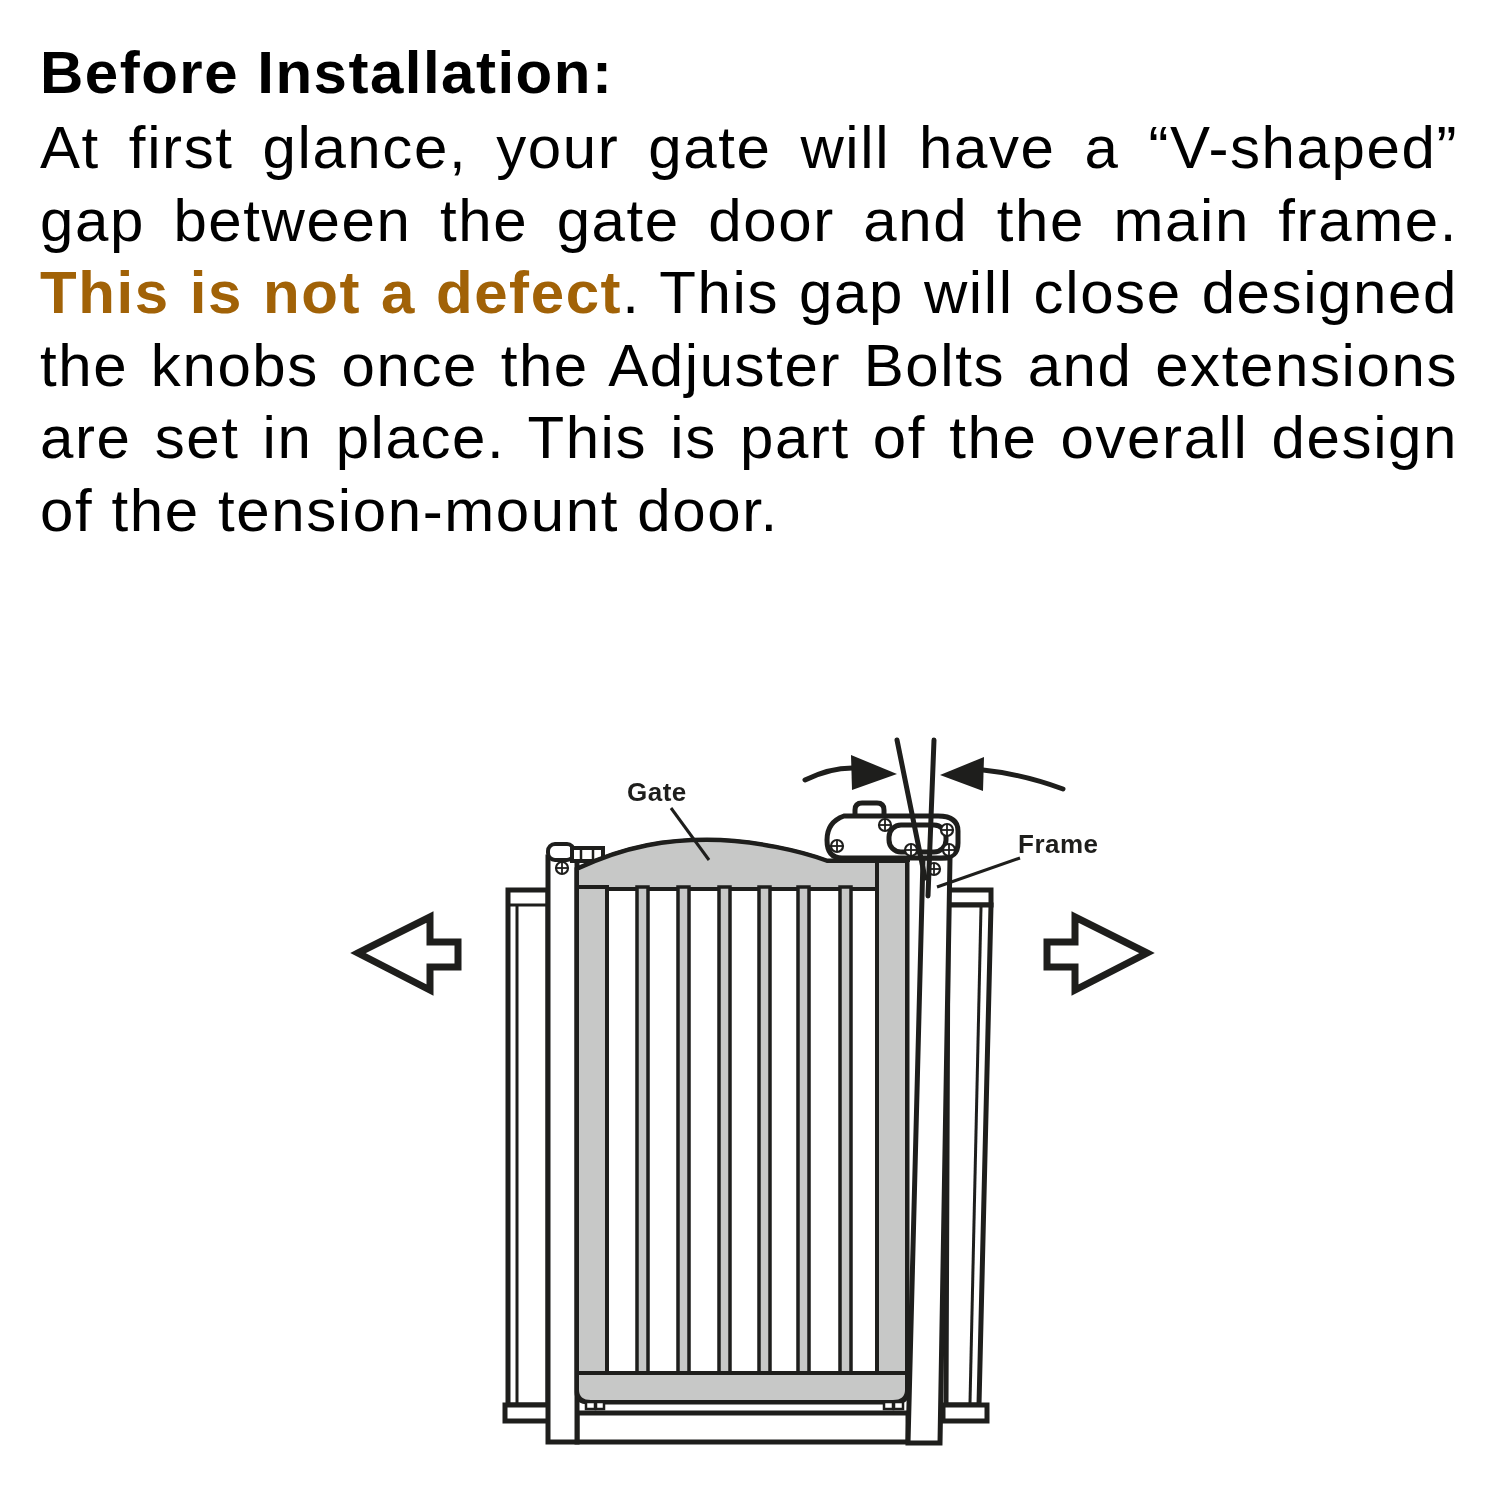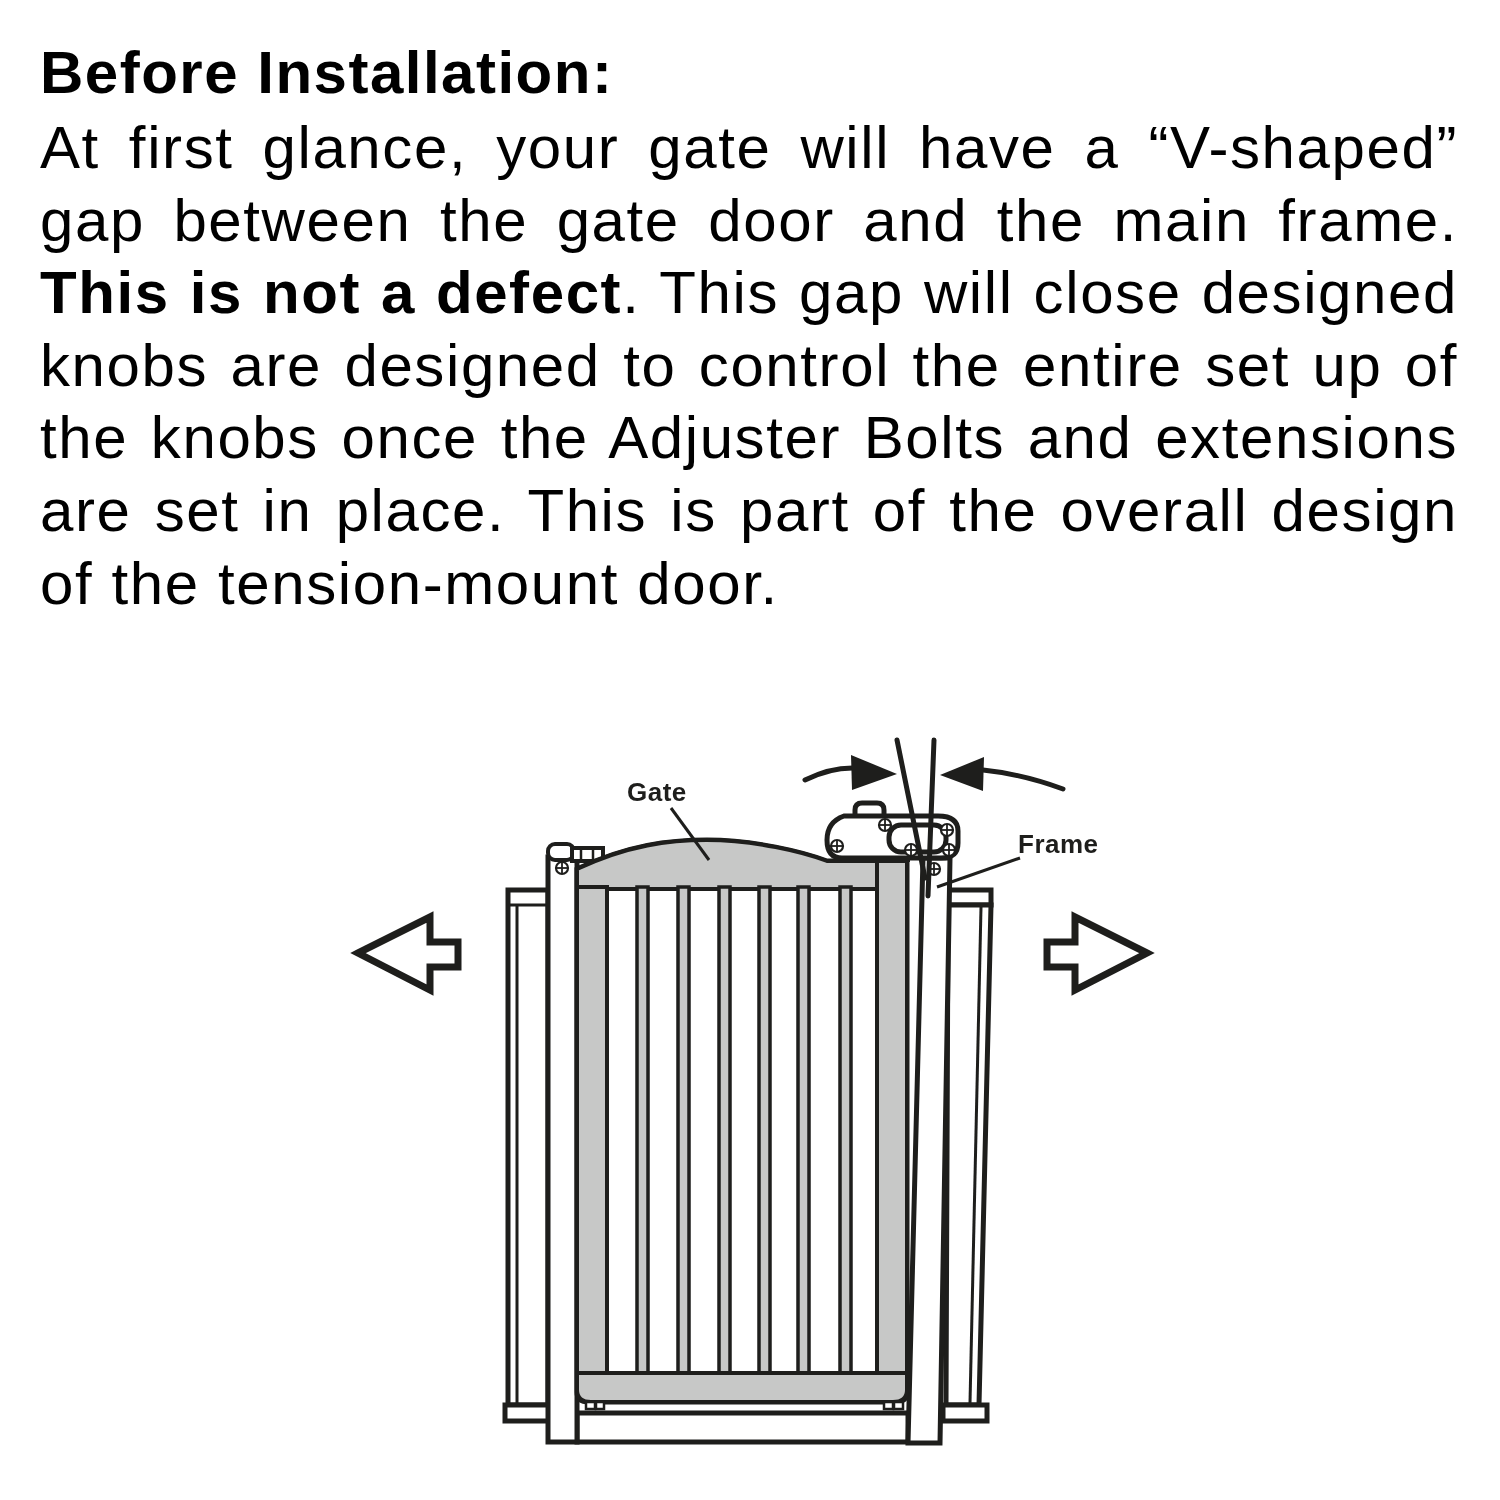--- a/index.html
+++ b/index.html
@@ -32,21 +32,21 @@
   .body-lines { margin-top: 4px; }
   .pline {
     font-size: 60px;
     line-height: 72.6px;
     letter-spacing: 1.6px;
     text-align: justify;
     text-align-last: justify;
     white-space: normal;
   }
   .pline.last { text-align-last: left; }
-  .red { color: #000000; font-weight: 700; }
+  .red { color: #a16207; font-weight: 700; }
   .diagram {
     position: absolute;
     left: 0; top: 0;
     width: 1500px; height: 1500px;
   }
   .diagram .outline { stroke: #1e1e1c; fill: #ffffff; }
   .diagram .grayfill { stroke: #1e1e1c; fill: #c7c8c7; }
   .diagram .thin { stroke: #1e1e1c; fill: none; }
   .diagram .solid { fill: #1e1e1c; stroke: none; }
   .diagram text {
@@ -61,21 +61,20 @@
 <body>
 
 <div class="page">
 
   <div class="text-block">
     <h1 class="heading">Before Installation:</h1>
     <div class="body-lines">
       <div class="pline">At first glance, your gate will have a “V-shaped”</div>
       <div class="pline">gap between the gate door and the main frame.</div>
       <div class="pline"><span class="red">This is not a defect</span><span>. This gap will close designed</span></div>
-      <div class="pline">knobs are designed to control the entire set up of</div>
       <div class="pline">the knobs once the Adjuster Bolts and extensions</div>
       <div class="pline">are set in place. This is part of the overall design</div>
       <div class="pline last">of the tension-mount door.</div>
     </div>
   </div>
 
   <svg class="diagram" viewBox="0 0 1500 1500">
 
     <g>
       <rect class="outline" x="508" y="890" width="40" height="515" stroke-width="5"></rect>

